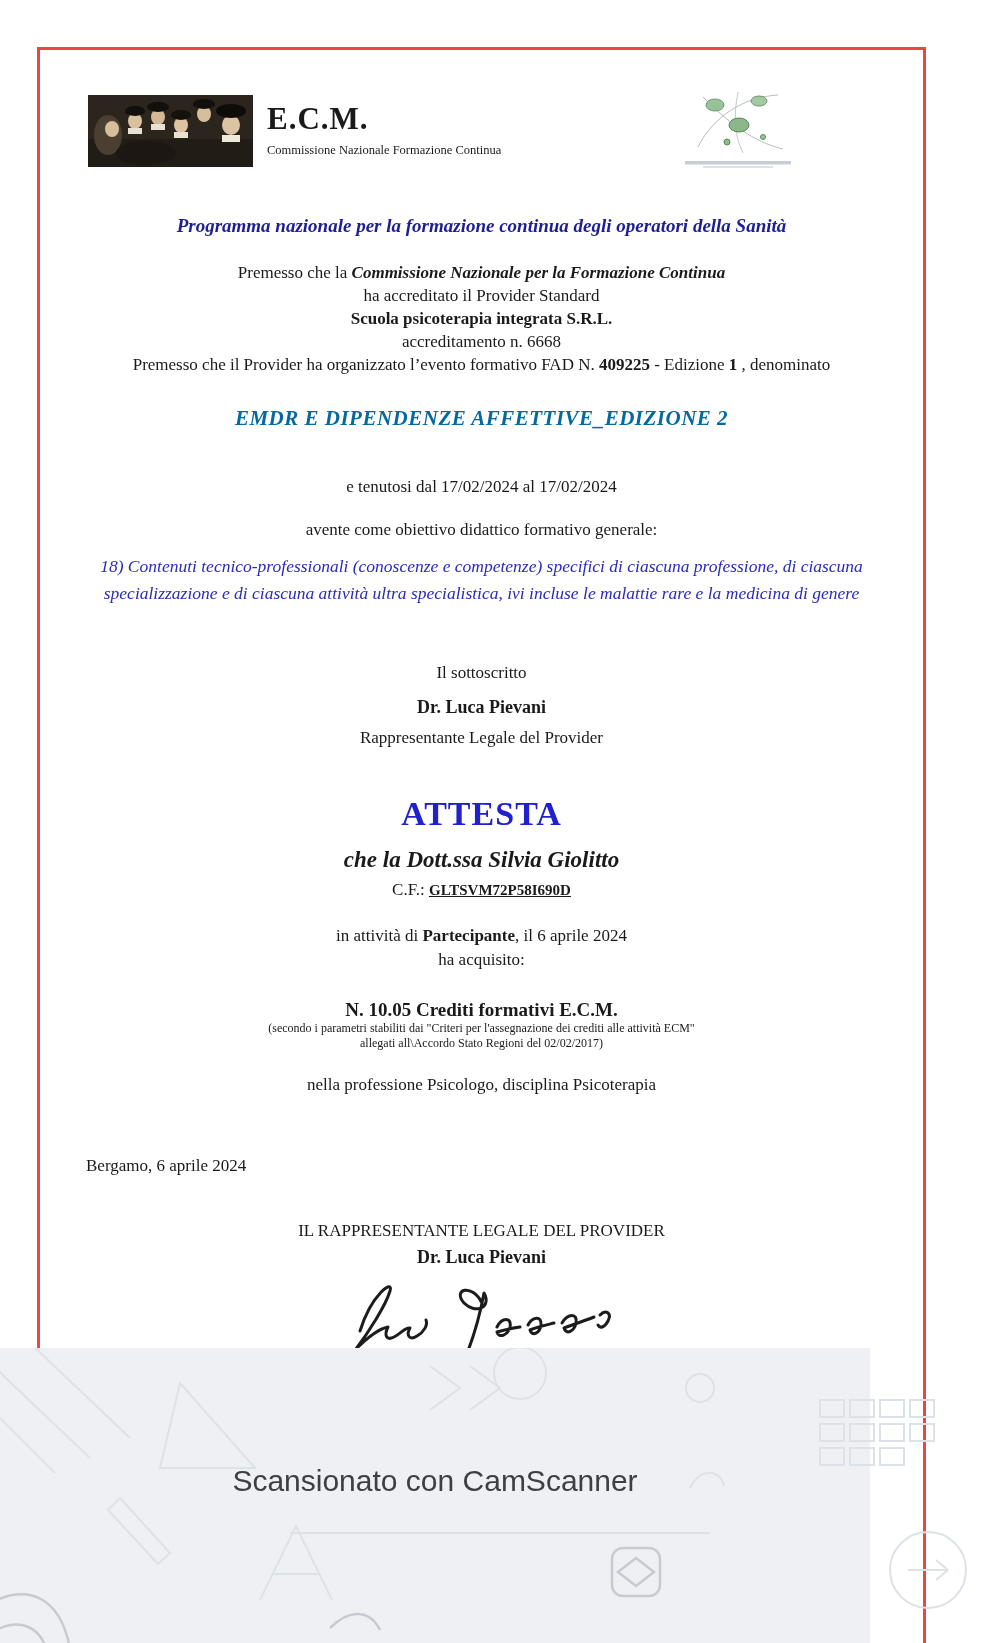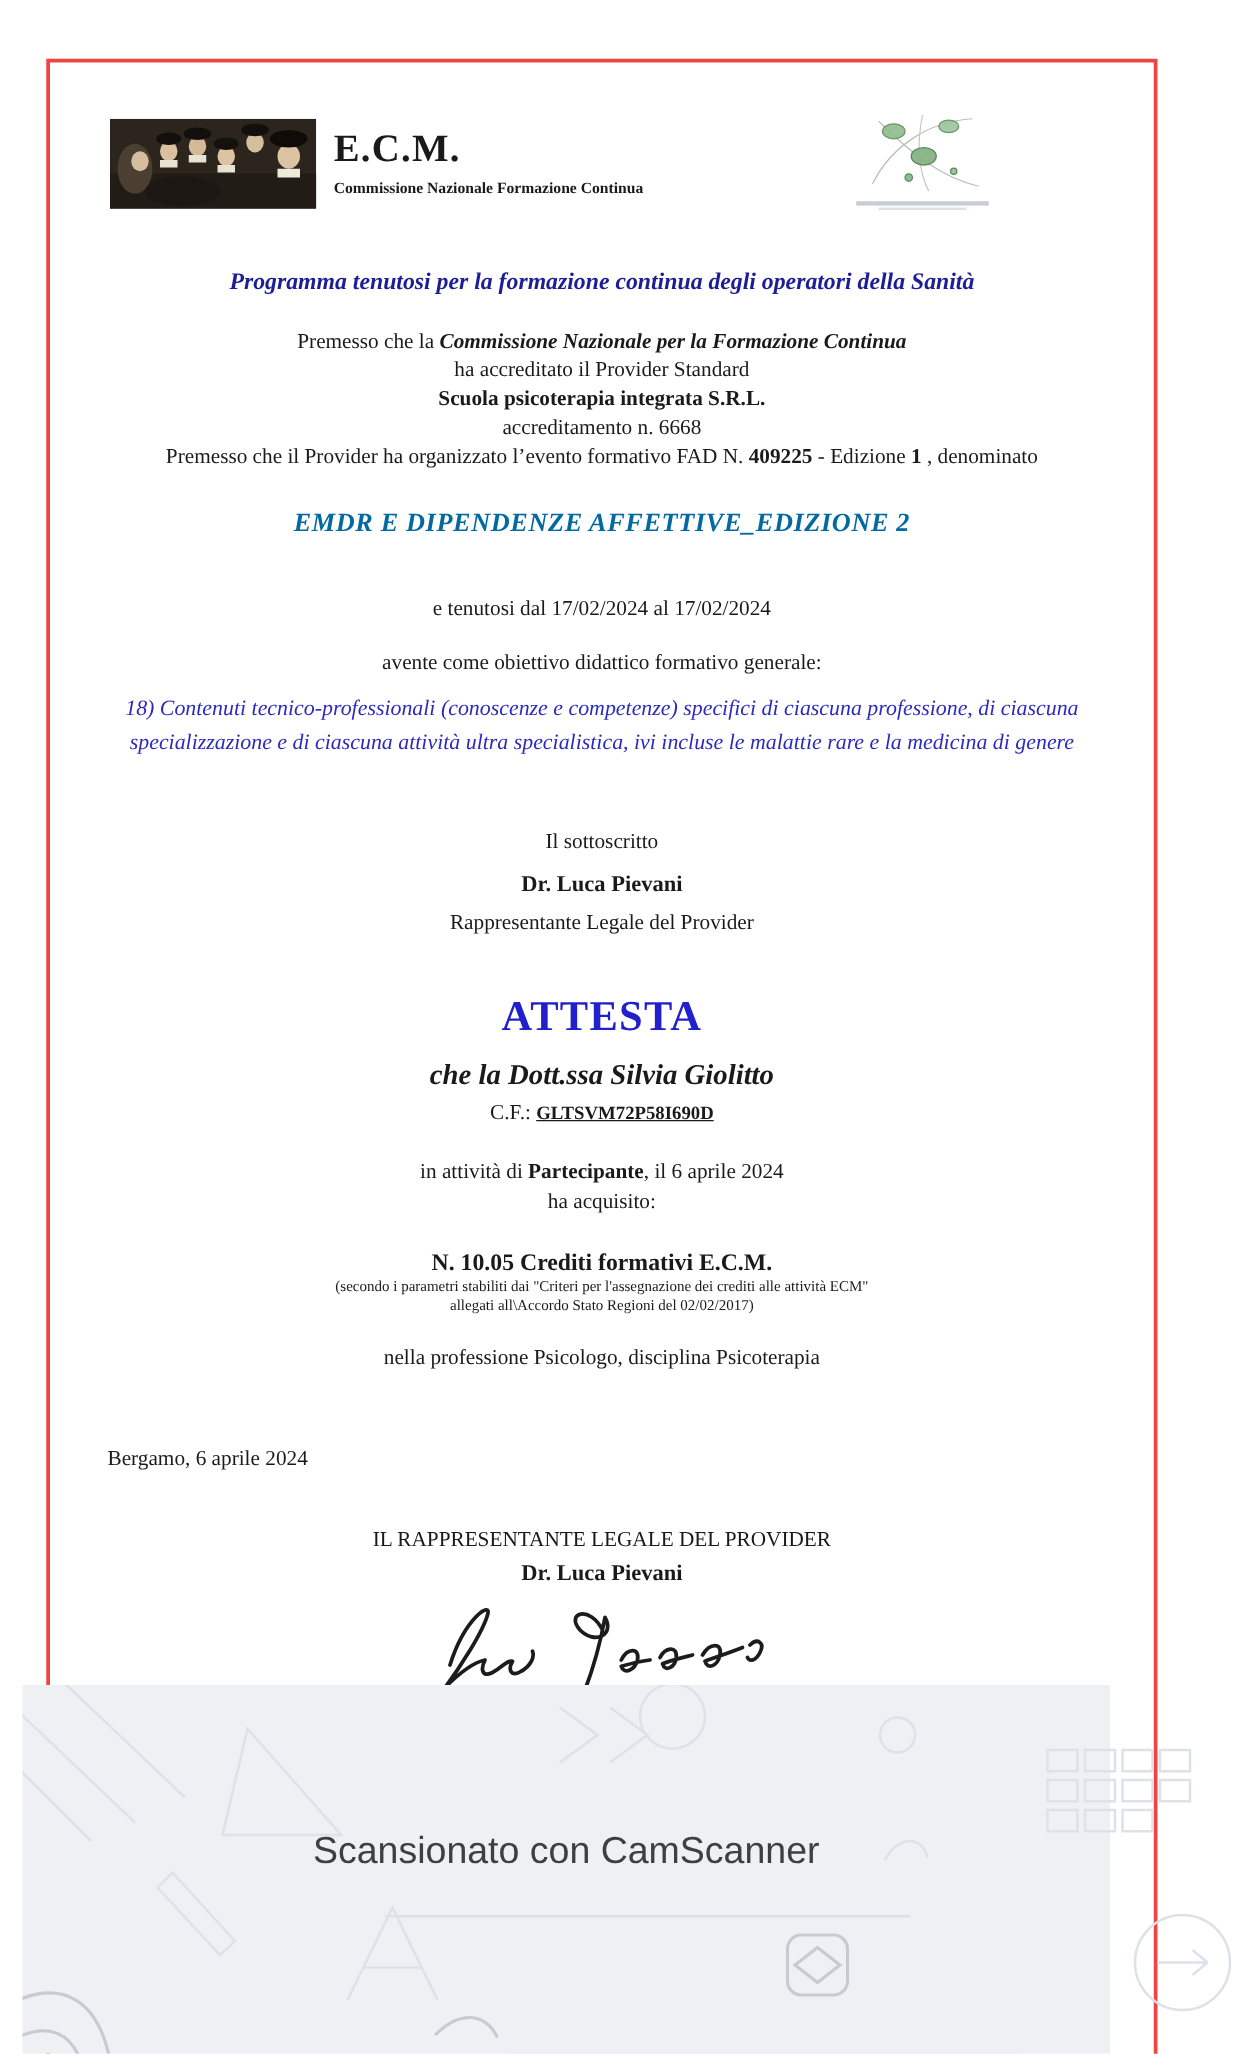--- a/index.html
+++ b/index.html
@@ -9,21 +9,21 @@
   }
   .cert{
     position:absolute;left:37px;top:47px;width:889px;height:1614px;
     border:3px solid #ef4444;background:#fff;box-sizing:border-box;
     text-align:center;padding:0 30px;
   }
   
   .hdr{display:flex;align-items:flex-start;text-align:left;margin-top:45px;padding:0 18px;}
   .hdr-text{margin-left:14px;margin-top:6px;}
   .ecm-title{font-size:31px;font-weight:bold;letter-spacing:1px;}
-  .ecm-sub{font-size:12.5px;font-weight:bold;margin-top:6px;}
+  .ecm-sub{font-size:12.5px;font-weight:normal;margin-top:6px;}
   .hdr-spacer{flex:1;}
   .agenas{width:110px;margin-right:82px;margin-top:-8px;}
   
   .line{font-size:17px;line-height:23px;}
   .b{font-weight:bold;}
   .bi{font-weight:bold;font-style:italic;}
   .program-title{margin-top:44px;font-size:19px;font-weight:bold;font-style:italic;color:#1d1d96;}
   .premise{margin-top:24px;}
   .event-title{margin-top:30px;font-size:21px;font-weight:bold;font-style:italic;color:#0369a1;letter-spacing:.5px;}
   .dates{margin-top:44px;}
@@ -40,21 +40,21 @@
   .acquired{margin-top:1px;}
   .credits-main{margin-top:28px;font-size:19px;font-weight:bold;}
   .credits-note{font-size:12px;line-height:15px;margin-top:0;}
   .profession{margin-top:22px;}
   .place-date{margin-top:58px;text-align:left;margin-left:16px;}
   .sig-title{margin-top:42px;}
   .sig-name{margin-top:4px;font-size:18px;}
   .sig-img{margin-top:6px;}
   
   .band{
-    position:absolute;left:0;top:1348px;width:870px;height:295px;background:#eef0f3;margin-left:18px;
+    position:absolute;left:0;top:1348px;width:870px;height:295px;background:#eef0f3;
   }
   .band-doodles{position:absolute;left:0;top:0;}
   .cam-footer{
     position:absolute;top:116px;left:0;width:100%;text-align:center;
     font-family:"Liberation Sans", sans-serif;font-size:30px;font-weight:500;color:#3c4043;
   }
   .cam-rule{position:absolute;top:184px;left:290px;width:420px;height:2px;background:#dde1e6;}
 </style>
 </head>
 <body>
@@ -95,21 +95,21 @@
       <ellipse cx="32" cy="18" rx="9" ry="6" fill="#8fbc8f" stroke="#5a8a5a" stroke-width="1" opacity="0.9"></ellipse>
       <ellipse cx="76" cy="14" rx="8" ry="5" fill="#9cc49c" stroke="#5a8a5a" stroke-width="1" opacity="0.9"></ellipse>
       <ellipse cx="56" cy="38" rx="10" ry="7" fill="#86b486" stroke="#4f7f4f" stroke-width="1" opacity="0.95"></ellipse>
       <circle cx="44" cy="55" r="3" fill="#8fbc8f" stroke="#5a8a5a" stroke-width="1"></circle>
       <circle cx="80" cy="50" r="2.5" fill="#9cc49c" stroke="#5a8a5a" stroke-width="1"></circle>
       <rect x="2" y="74" width="106" height="3.5" fill="#9aa4b2" opacity="0.55"></rect>
       <rect x="20" y="79" width="70" height="2" fill="#aab3bf" opacity="0.4"></rect>
     </svg>
   </div>
 
-  <div class="program-title">Programma tenutosi per la formazione continua degli operatori della Sanità</div>
+  <div class="program-title">Programma nazionale per la formazione continua degli operatori della Sanità</div>
 
   <div class="premise">
     <div class="line"><span>Premesso che la </span><span class="bi">Commissione Nazionale per la Formazione Continua</span></div>
     <div class="line">ha accreditato il Provider Standard</div>
     <div class="line b">Scuola psicoterapia integrata S.R.L.</div>
     <div class="line">accreditamento n. 6668</div>
     <div class="line"><span>Premesso che il Provider ha organizzato l’evento formativo FAD N. </span><span class="b">409225</span><span>  - Edizione </span><span class="b">1</span><span> , denominato</span></div>
   </div>
 
   <div class="event-title">EMDR E DIPENDENZE AFFETTIVE_EDIZIONE 2</div>

